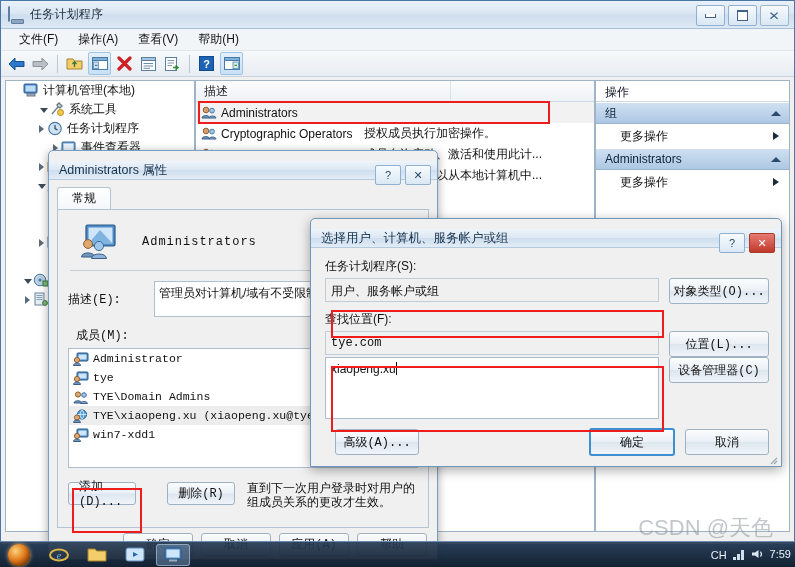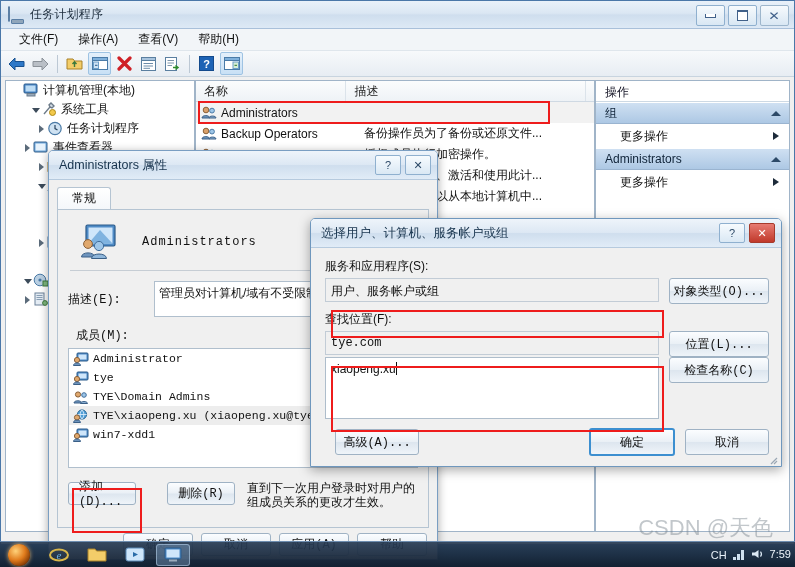--- a/index.html
+++ b/index.html
@@ -123,24 +123,25 @@
   
   .redbox{position:absolute;border:2px solid #ee1c1c;box-sizing:border-box;pointer-events:none;}
   
   #props-dialog{
     position:absolute;left:48px;top:150px;width:390px;height:410px;
     background:#f0f0f0;border:1px solid #7a9ec2;border-radius:5px 5px 0 0;
     box-shadow:0 2px 10px rgba(0,0,0,.35);
     box-sizing:border-box;
   }
   .dlg-tb{
-    height:29px;border-radius:4px 4px 0 0;
+    height:19px;border-radius:4px 4px 0 0;
     background:linear-gradient(180deg,#eef4fa 0%,#dde8f4 48%,#cfdeee 52%,#e1ecf7 100%);
     display:flex;align-items:center;padding-left:10px;box-sizing:border-box;position:relative;
     border-bottom:1px solid #b6cade;
+    margin-top:10px;
   }
   .dlg-tb .dt{font-size:12.5px;color:#16324c;}
   .dlg-btns{position:absolute;right:6px;top:4px;display:flex;gap:4px;}
   .db{width:24px;height:18px;border:1px solid #8fb0cf;border-radius:2px;
       background:linear-gradient(180deg,#f7fbfe,#dae8f4);
       display:flex;align-items:center;justify-content:center;font-size:11px;color:#2d4a68;}
   .db.red{background:linear-gradient(180deg,#e77b72,#c0392b);border-color:#a63a2c;color:#fff;font-weight:bold;}
   .tabstrip{margin:6px 8px 0 8px;height:23px;display:flex;align-items:flex-end;border-bottom:1px solid #b5c4d2;}
   .tab{
     height:22px;min-width:52px;padding:0 14px;box-sizing:border-box;
@@ -335,21 +336,21 @@
         <span class="tw"></span>
         <span class="tree-ico">
           <svg width="16" height="15" viewBox="0 0 16 15">
               <rect x="1" y="1" width="13" height="9" rx="1" fill="#4a86c4" stroke="#2f5f91"></rect>
               <rect x="2.5" y="2.5" width="10" height="6" fill="#bcdcf5"></rect>
               <rect x="4" y="10.5" width="8" height="2.5" fill="#98a8b8" stroke="#6b7d8e"></rect>
             </svg>
         </span>
         <span class="tree-lbl">计算机管理(本地)</span>
       </div>
-      <div class="tree-row" style="padding-left:24px">
+      <div class="tree-row" style="padding-left:32px">
         <span class="tw">
             <span class="tri-o"></span>
           </span>
         <span class="tree-ico">
           <svg width="16" height="15" viewBox="0 0 16 15">
               <path d="M3 12 L9 5 L8 3 L10 1 L13 4 L11 6 L9 5" stroke="#6d7b89" stroke-width="1.4" fill="#d4dde6"></path>
               <circle cx="11.5" cy="10.5" r="3" fill="#f2c94c" stroke="#b08a16"></circle>
             </svg>
         </span>
         <span class="tree-lbl">系统工具</span>
@@ -359,160 +360,145 @@
             <span class="tri-c"></span>
           </span>
         <span class="tree-ico">
           <svg width="16" height="15" viewBox="0 0 16 15">
               <circle cx="8" cy="7.5" r="6.2" fill="#cfe2f2" stroke="#4a7aa6" stroke-width="1.2"></circle>
               <path d="M8 4 V7.6 L10.5 9" stroke="#28445f" stroke-width="1.2" fill="none"></path>
             </svg>
         </span>
         <span class="tree-lbl">任务计划程序</span>
       </div>
+      <div class="tree-row" style="padding-left:44px">
+        <span class="tw">
+            <span class="tri-c"></span>
+          </span>
+        <span class="tree-ico">
+          <svg width="16" height="15" viewBox="0 0 16 15">
+              <rect x="1" y="2" width="13" height="10" rx="1" fill="#6ca7dc" stroke="#38628c"></rect>
+              <rect x="2.5" y="3.5" width="10" height="7" fill="#e8f3fc"></rect>
+            </svg>
+        </span>
+        <span class="tree-lbl">事件查看器</span>
+      </div>
+      <div class="tree-row" style="padding-left:30px">
+        <span class="tw">
+            <span class="tri-c"></span>
+          </span>
+        <span class="tree-ico">
+          <svg width="16" height="15" viewBox="0 0 16 15">
+              <path d="M1 3 h5 l1.4 1.8 H15 v8 H1z" fill="#f3cd69" stroke="#a98128"></path>
+            </svg>
+        </span>
+        <span class="tree-lbl">共享文件夹</span>
+      </div>
+      <div class="tree-row" style="padding-left:30px">
+        <span class="tw">
+            <span class="tri-o"></span>
+          </span>
+        <span class="tree-ico">
+          <svg width="16" height="15" viewBox="0 0 16 15">
+              <circle cx="5" cy="5" r="3" fill="#d9a06a" stroke="#8a6038"></circle>
+              <circle cx="11" cy="6" r="2.6" fill="#9ec6e8" stroke="#4a7aa6"></circle>
+              <path d="M1 13 c0-3 8-3 8 0z" fill="#5f86b0" stroke="#3a5f86"></path>
+            </svg>
+        </span>
+        <span class="tree-lbl">本地用户和组</span>
+      </div>
+      <div class="tree-row" style="padding-left:44px">
+        <span class="tw"></span>
+        <span class="tree-ico">
+          <svg width="16" height="15" viewBox="0 0 16 15">
+              <path d="M1 3 h5 l1.4 1.8 H15 v8 H1z" fill="#f3cd69" stroke="#a98128"></path>
+            </svg>
+        </span>
+        <span class="tree-lbl">用户</span>
+      </div>
+      <div class="tree-row" style="padding-left:44px">
+        <span class="tw"></span>
+        <span class="tree-ico">
+          <svg width="16" height="15" viewBox="0 0 16 15">
+              <path d="M1 3 h5 l1.4 1.8 H15 v8 H1z" fill="#f3cd69" stroke="#a98128"></path>
+            </svg>
+        </span>
+        <span class="tree-lbl">组</span>
+      </div>
+      <div class="tree-row" style="padding-left:30px">
+        <span class="tw">
+            <span class="tri-c"></span>
+          </span>
+        <span class="tree-ico">
+          <svg width="16" height="15" viewBox="0 0 16 15">
+              <rect x="1" y="2" width="13" height="10" fill="#e8f0f8" stroke="#4a7aa6"></rect>
+              <path d="M2 10 L5 6 L8 9 L13 3" stroke="#2e8b2e" stroke-width="1.4" fill="none"></path>
+            </svg>
+        </span>
+        <span class="tree-lbl">性能</span>
+      </div>
+      <div class="tree-row" style="padding-left:30px">
+        <span class="tw"></span>
+        <span class="tree-ico">
+          <svg width="16" height="15" viewBox="0 0 16 15">
+              <rect x="2" y="1" width="10" height="12" fill="#dfe7ef" stroke="#6c8199"></rect>
+              <rect x="3.5" y="2.5" width="7" height="3" fill="#9cb6cd"></rect>
+              <circle cx="12" cy="11" r="2.6" fill="#7fb87f" stroke="#3e7a3e"></circle>
+            </svg>
+        </span>
+        <span class="tree-lbl">设备管理器</span>
+      </div>
+      <div class="tree-row" style="padding-left:16px">
+        <span class="tw">
+            <span class="tri-o"></span>
+          </span>
+        <span class="tree-ico">
+          <svg width="16" height="15" viewBox="0 0 16 15">
+              <circle cx="7" cy="7" r="5.8" fill="#b9cfe2" stroke="#4a7aa6"></circle>
+              <circle cx="7" cy="7" r="1.6" fill="#4a7aa6"></circle>
+              <rect x="10" y="8" width="5" height="5" fill="#7fb87f" stroke="#3e7a3e"></rect>
+            </svg>
+        </span>
+        <span class="tree-lbl">存储</span>
+      </div>
       <div class="tree-row" style="padding-left:16px">
         <span class="tw">
             <span class="tri-c"></span>
           </span>
         <span class="tree-ico">
           <svg width="16" height="15" viewBox="0 0 16 15">
-              <rect x="1" y="2" width="13" height="10" rx="1" fill="#6ca7dc" stroke="#38628c"></rect>
-              <rect x="2.5" y="3.5" width="10" height="7" fill="#e8f3fc"></rect>
-            </svg>
-        </span>
-        <span class="tree-lbl">事件查看器</span>
-      </div>
-      <div class="tree-row" style="padding-left:30px">
-        <span class="tw">
-            <span class="tri-c"></span>
-          </span>
-        <span class="tree-ico">
-          <svg width="16" height="15" viewBox="0 0 16 15">
-              <path d="M1 3 h5 l1.4 1.8 H15 v8 H1z" fill="#f3cd69" stroke="#a98128"></path>
-            </svg>
-        </span>
-        <span class="tree-lbl">共享文件夹</span>
-      </div>
-      <div class="tree-row" style="padding-left:30px">
-        <span class="tw">
-            <span class="tri-o"></span>
-          </span>
-        <span class="tree-ico">
-          <svg width="16" height="15" viewBox="0 0 16 15">
-              <circle cx="5" cy="5" r="3" fill="#d9a06a" stroke="#8a6038"></circle>
-              <circle cx="11" cy="6" r="2.6" fill="#9ec6e8" stroke="#4a7aa6"></circle>
-              <path d="M1 13 c0-3 8-3 8 0z" fill="#5f86b0" stroke="#3a5f86"></path>
-            </svg>
-        </span>
-        <span class="tree-lbl">本地用户和组</span>
-      </div>
-      <div class="tree-row" style="padding-left:44px">
-        <span class="tw"></span>
-        <span class="tree-ico">
-          <svg width="16" height="15" viewBox="0 0 16 15">
-              <path d="M1 3 h5 l1.4 1.8 H15 v8 H1z" fill="#f3cd69" stroke="#a98128"></path>
-            </svg>
-        </span>
-        <span class="tree-lbl">用户</span>
-      </div>
-      <div class="tree-row" style="padding-left:44px">
-        <span class="tw"></span>
-        <span class="tree-ico">
-          <svg width="16" height="15" viewBox="0 0 16 15">
-              <path d="M1 3 h5 l1.4 1.8 H15 v8 H1z" fill="#f3cd69" stroke="#a98128"></path>
-            </svg>
-        </span>
-        <span class="tree-lbl">组</span>
-      </div>
-      <div class="tree-row" style="padding-left:30px">
-        <span class="tw">
-            <span class="tri-c"></span>
-          </span>
-        <span class="tree-ico">
-          <svg width="16" height="15" viewBox="0 0 16 15">
-              <rect x="1" y="2" width="13" height="10" fill="#e8f0f8" stroke="#4a7aa6"></rect>
-              <path d="M2 10 L5 6 L8 9 L13 3" stroke="#2e8b2e" stroke-width="1.4" fill="none"></path>
-            </svg>
-        </span>
-        <span class="tree-lbl">性能</span>
-      </div>
-      <div class="tree-row" style="padding-left:30px">
-        <span class="tw"></span>
-        <span class="tree-ico">
-          <svg width="16" height="15" viewBox="0 0 16 15">
-              <rect x="2" y="1" width="10" height="12" fill="#dfe7ef" stroke="#6c8199"></rect>
-              <rect x="3.5" y="2.5" width="7" height="3" fill="#9cb6cd"></rect>
-              <circle cx="12" cy="11" r="2.6" fill="#7fb87f" stroke="#3e7a3e"></circle>
-            </svg>
-        </span>
-        <span class="tree-lbl">设备管理器</span>
-      </div>
-      <div class="tree-row" style="padding-left:16px">
-        <span class="tw">
-            <span class="tri-o"></span>
-          </span>
-        <span class="tree-ico">
-          <svg width="16" height="15" viewBox="0 0 16 15">
-              <circle cx="7" cy="7" r="5.8" fill="#b9cfe2" stroke="#4a7aa6"></circle>
-              <circle cx="7" cy="7" r="1.6" fill="#4a7aa6"></circle>
-              <rect x="10" y="8" width="5" height="5" fill="#7fb87f" stroke="#3e7a3e"></rect>
-            </svg>
-        </span>
-        <span class="tree-lbl">存储</span>
-      </div>
-      <div class="tree-row" style="padding-left:16px">
-        <span class="tw">
-            <span class="tri-c"></span>
-          </span>
-        <span class="tree-ico">
-          <svg width="16" height="15" viewBox="0 0 16 15">
               <rect x="2" y="1" width="9" height="12" fill="#e4ecf4" stroke="#6c8199"></rect>
               <path d="M3.5 3.5 h6 M3.5 5.5 h6 M3.5 7.5 h6" stroke="#8aa0b6" stroke-width="1"></path>
               <circle cx="12" cy="11" r="2.4" fill="#7fb87f" stroke="#3e7a3e"></circle>
             </svg>
         </span>
         <span class="tree-lbl">服务和应用程序</span>
       </div>
     </div>
 
     <div class="pane-list">
       <div class="lv-head">
-        <div style="width:160px">名称</div>
         <div style="width:255px">描述</div>
         <div style="flex:1;border-right:none"></div>
       </div>
 
       <div class="lv-row sel">
         <div class="lv-c1">
           <span class="grp-ico">
             <svg width="16" height="15" viewBox="0 0 16 15">
                 <circle cx="5" cy="5" r="2.8" fill="#d9a06a" stroke="#8a6038"></circle>
                 <circle cx="11" cy="5.6" r="2.4" fill="#9ec6e8" stroke="#4a7aa6"></circle>
                 <path d="M1 13 c0-3.2 7.5-3.2 7.5 0z" fill="#6f95bd" stroke="#3a5f86"></path>
                 <path d="M8 13 c0-2.6 7-2.6 7 0z" fill="#8ab0d4" stroke="#3a5f86"></path>
               </svg>
           </span>
           <span>Administrators</span>
         </div>
       </div>
 
-      <div class="lv-row">
-        <div class="lv-c1">
-          <span class="grp-ico">
-            <svg width="16" height="15" viewBox="0 0 16 15">
-                <circle cx="5" cy="5" r="2.8" fill="#d9a06a" stroke="#8a6038"></circle>
-                <circle cx="11" cy="5.6" r="2.4" fill="#9ec6e8" stroke="#4a7aa6"></circle>
-                <path d="M1 13 c0-3.2 7.5-3.2 7.5 0z" fill="#6f95bd" stroke="#3a5f86"></path>
-                <path d="M8 13 c0-2.6 7-2.6 7 0z" fill="#8ab0d4" stroke="#3a5f86"></path>
-              </svg>
-          </span>
-          <span>Backup Operators</span>
-        </div>
-        <div class="lv-c2">备份操作员为了备份或还原文件...</div>
-      </div>
 
       <div class="lv-row">
         <div class="lv-c1">
           <span class="grp-ico">
             <svg width="16" height="15" viewBox="0 0 16 15">
                 <circle cx="5" cy="5" r="2.8" fill="#d9a06a" stroke="#8a6038"></circle>
                 <circle cx="11" cy="5.6" r="2.4" fill="#9ec6e8" stroke="#4a7aa6"></circle>
                 <path d="M1 13 c0-3.2 7.5-3.2 7.5 0z" fill="#6f95bd" stroke="#3a5f86"></path>
                 <path d="M8 13 c0-2.6 7-2.6 7 0z" fill="#8ab0d4" stroke="#3a5f86"></path>
               </svg>
@@ -693,35 +679,35 @@
 <div id="select-dialog">
   <div class="dlg-tb">
     <span class="dt">选择用户、计算机、服务帐户或组</span>
     <div class="dlg-btns">
       <div class="db">?</div>
       <div class="db red">✕</div>
     </div>
   </div>
 
   <div class="sel-body">
-    <div class="sel-lbl cjk">服务和应用程序(S):</div>
+    <div class="sel-lbl cjk">任务计划程序(S):</div>
     <div class="sel-line">
       <div class="sel-input gray" style="font-family:'Liberation Sans',sans-serif">用户、服务帐户或组</div>
       <div class="sel-btn">对象类型(O)...</div>
     </div>
 
     <div class="sel-lbl cjk" style="margin-top:7px">查找位置(F):</div>
     <div class="sel-line">
       <div class="sel-input gray">tye.com</div>
       <div class="sel-btn">位置(L)...</div>
     </div>
 
     <div class="sel-line">
       <div class="sel-area"><span>xiaopeng.xu</span><span class="caret"></span></div>
-      <div class="sel-btn">检查名称(C)</div>
+      <div class="sel-btn">设备管理器(C)</div>
     </div>
   </div>
 
   <div class="sel-foot">
     <div class="sel-btn" style="width:82px">高级(A)...</div>
     <div class="sp"></div>
     <div class="sel-btn default" style="width:82px;border:2px solid #3c8fd0;margin-right:10px">确定</div>
     <div class="sel-btn" style="width:82px">取消</div>
   </div>
   <span class="grip">

